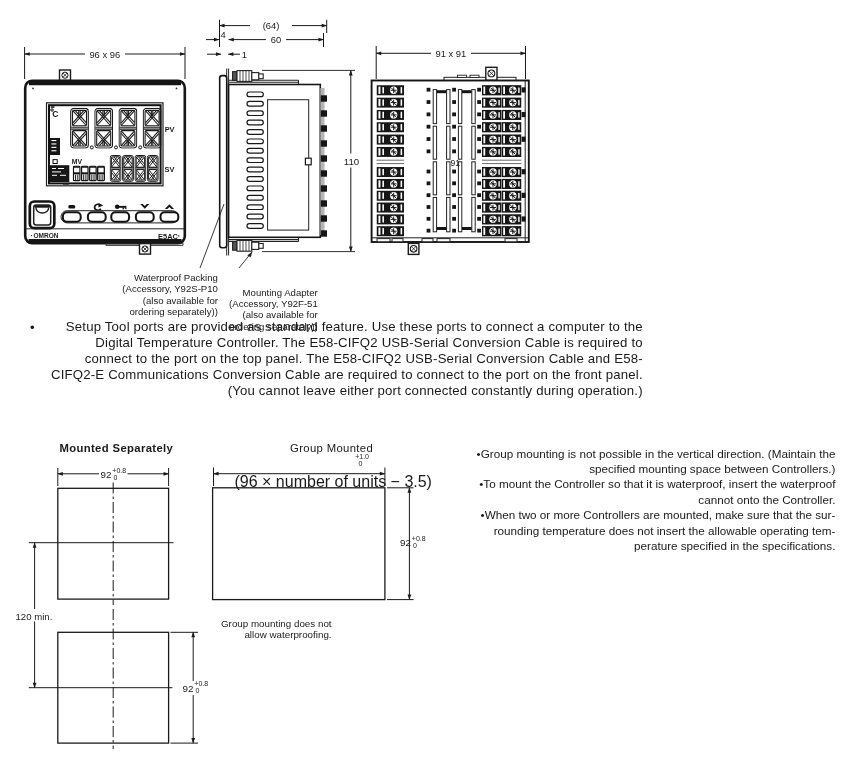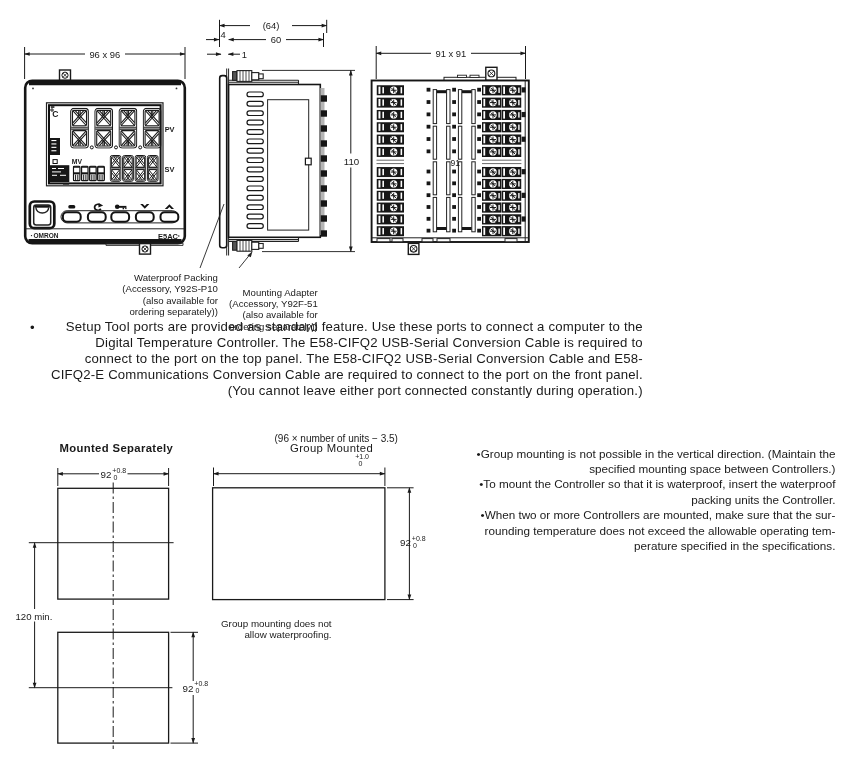--- a/index.html
+++ b/index.html
@@ -508,21 +508,21 @@
 Digital Temperature Controller. The E58-CIFQ2 USB-Serial Conversion Cable is required to<br>
 connect to the port on the top panel. The E58-CIFQ2 USB-Serial Conversion Cable and E58-<br>
 CIFQ2-E Communications Conversion Cable are required to connect to the port on the front panel.<br>
 (You cannot leave either port connected constantly during operation.)</span>
 </div>
 
 <div class="txt" style="left:59.5px;top:441.5px;font-size:11.3px;font-weight:bold;letter-spacing:0.35px;">Mounted Separately</div>
 
 <div class="txt" style="left:258px;top:441.5px;font-size:11.3px;font-weight:normal;letter-spacing:0.35px;margin-left:32px;">Group Mounted</div>
 
-<div class="txt" style="left:234.5px;top:433px;font-size:10px;margin-left:40px;">(96 × number of units − 3.5)</div>
+<div class="txt" style="left:234.5px;top:473px;font-size:16px;">(96 × number of units − 3.5)</div>
 <div class="txt" style="left:355.2px;top:453.4px;font-size:7px;">+1.0</div>
 
 <div class="txt" style="left:100.5px;top:469.2px;font-size:9.8px;">92</div>
 <div class="txt" style="left:112.3px;top:466.8px;font-size:7px;">+0.8</div>
 <div class="txt" style="left:113.5px;top:473.6px;font-size:7px;">0</div>
 <div class="txt" style="left:358.6px;top:459.8px;font-size:7px;">0</div>
 
 <div class="txt" style="left:15.5px;top:610.5px;font-size:9.6px;">120 min.</div>
 
 <div class="txt" style="left:182.5px;top:682.8px;font-size:9.8px;">92</div>
@@ -532,18 +532,18 @@
 <div class="txt" style="left:400px;top:537.4px;font-size:9.8px;">92</div>
 <div class="txt" style="left:411.8px;top:535px;font-size:7px;">+0.8</div>
 <div class="txt" style="left:413px;top:541.8px;font-size:7px;">0</div>
 
 <div class="txt" style="left:221px;top:604.5px;font-size:9.8px;line-height:11.4px;margin-top:13px;">Group mounting does not<br>allow waterproofing.</div>
 
 <div class="txt" style="left:470px;top:445.8px;font-size:11.7px;line-height:15.35px;">
 <div><span class="bu">•</span>Group mounting is not possible in the vertical direction. (Maintain the</div>
 <div class="ci">specified mounting space between Controllers.)</div>
 <div><span class="bu">•</span>To mount the Controller so that it is waterproof, insert the waterproof</div>
-<div class="ci">packing units the Controller.</div>
+<div class="ci">cannot onto the Controller.</div>
 <div><span class="bu">•</span>When two or more Controllers are mounted, make sure that the sur-</div>
-<div class="ci">rounding temperature does not exceed the allowable operating tem-</div>
+<div class="ci">rounding temperature does not insert the allowable operating tem-</div>
 <div class="ci">perature specified in the specifications.</div>
 </div>
 </div>
 
 </body></html>

